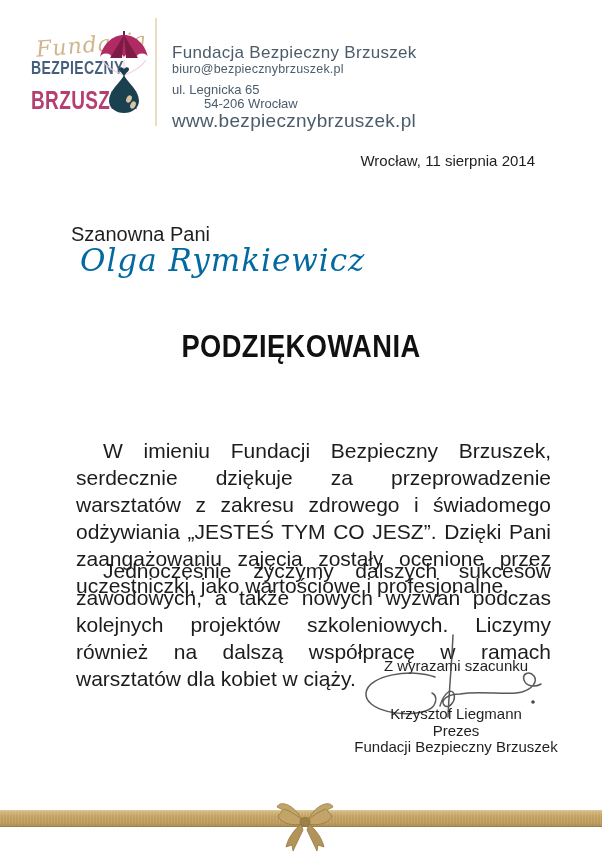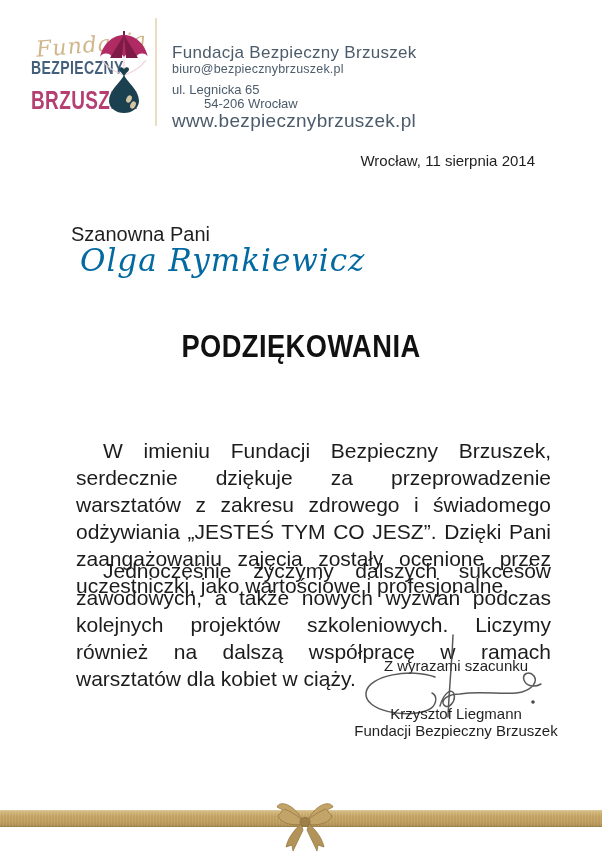--- a/index.html
+++ b/index.html
@@ -151,20 +151,21 @@
     <g fill="none" stroke="#474747" stroke-width="1.5" stroke-linecap="round" opacity="0.9">
       <path d="M101 13 C100 38 97 70 96 95"></path>
       <path d="M83 55 C60 46 16 53 14 71 C12 89 55 97 76 88 C85 84 86 74 80 71"></path>
       <path d="M88 84 C92 70 100 66 102 72 C104 80 96 88 92 83 C88 78 96 72 108 72 C130 68 155 74 170 70 C180 67 186 60 182 54 C177 48 170 52 172 58 C174 64 182 66 189 62"></path>
     </g>
     <circle cx="181" cy="80" r="1.8" fill="#474747"></circle>
   </svg>
 
   <div class="signer">
     <div>Krzysztof Liegmann</div>
+    <div>Prezes</div>
     <div>Fundacji Bezpieczny Brzuszek</div>
   </div>
 
   <div class="ribbon-band"></div>
 
   <svg class="bow" width="62" height="54" viewBox="0 0 62 54">
 
     <path d="M27 24 C20 30 14 38 12 47 L18 45 L19 51 L29 30 Z" fill="#b2935a" stroke="#97793f" stroke-width="0.8"></path>
     <path d="M35 24 C42 30 48 38 50 47 L44 45 L43 51 L33 30 Z" fill="#b2935a" stroke="#97793f" stroke-width="0.8"></path>
 

